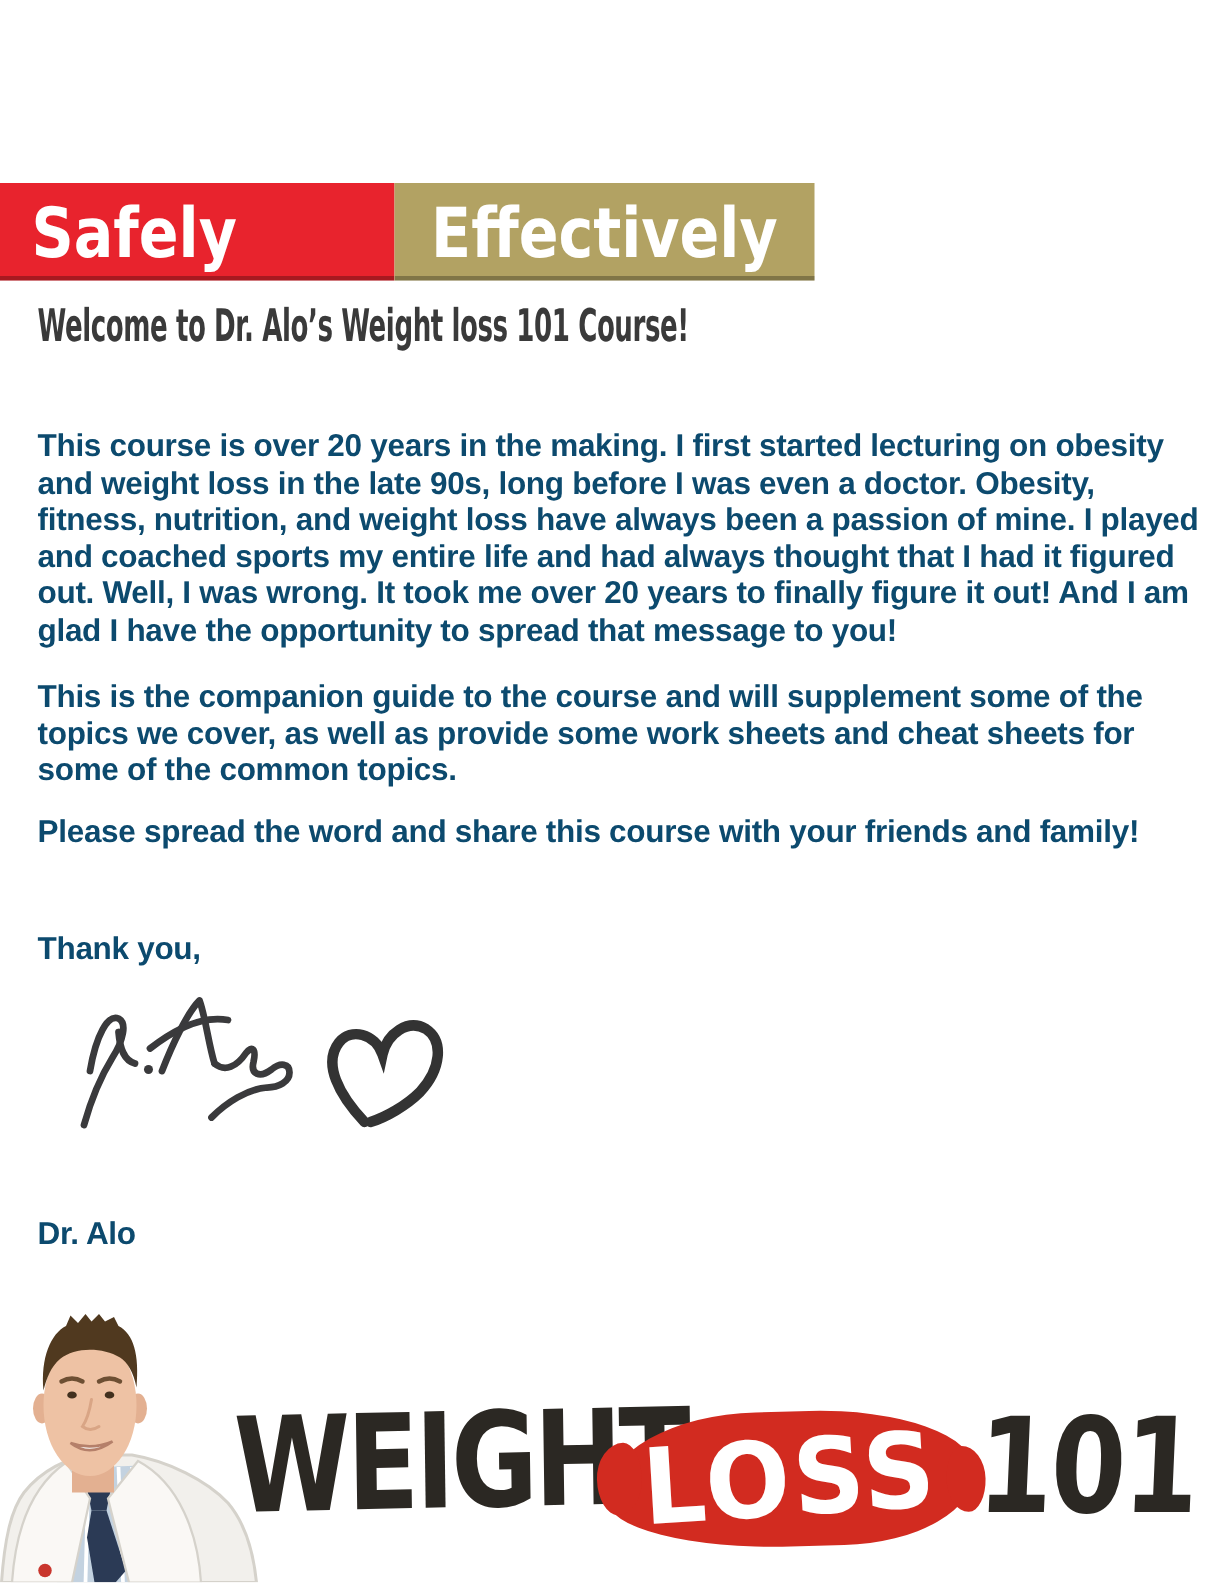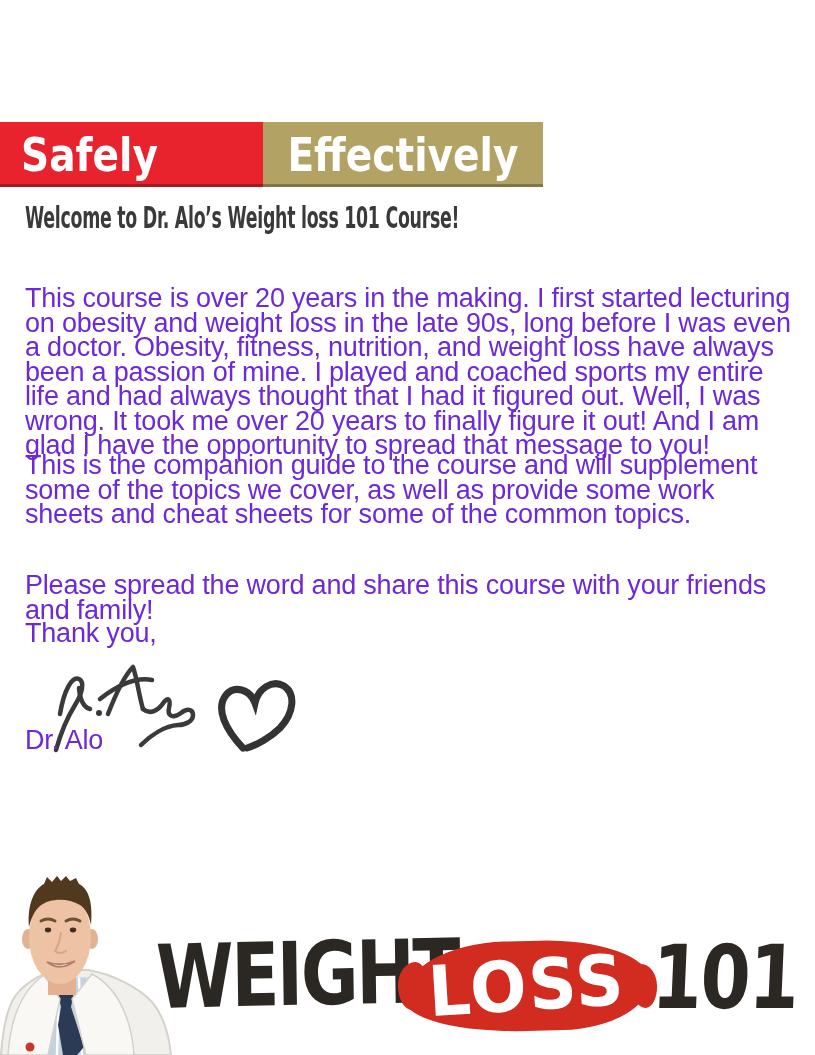--- a/index.html
+++ b/index.html
@@ -48,28 +48,28 @@
   
   .letter-heading {
     position:absolute; left:25px; top:203px;
     font-family:"DejaVu Sans", sans-serif;
     font-size:30px; font-weight:bold; color:#3a3a3a; line-height:1;
     letter-spacing:-0.5px; white-space:nowrap;
     transform:scaleX(0.58); transform-origin:left top;
   }
   .para, .closing, .signer {
     position:absolute; left:25px; width:775px;
-    font-size:27px; font-weight:normal; color:#6d28d9;
+    font-size:21px; font-weight:bold; color:#0c4a6e;
     line-height:24.5px; letter-spacing:-0.2px;
   }
   .p1 { top:286px; }
   .p2 { top:453px; }
-  .p3 { top:573px; }
+  .p3 { top:543px; }
   .closing { top:621px; }
-  .signer  { top:728px; }
+  .signer  { top:811px; }
 
   .signature { position:absolute; left:30px; top:652px; width:270px; height:115px; }
 
   
   .doctor-photo { position:absolute; left:0; top:875px; width:172px; height:180px; }
   .logo-word {
     position:absolute; top:934px;
     font-family:"DejaVu Sans", sans-serif;
     font-size:88px; font-weight:bold; line-height:1; white-space:nowrap;
   }

